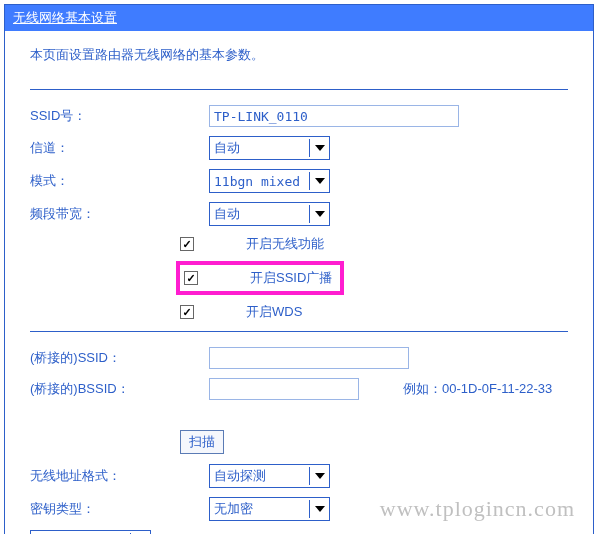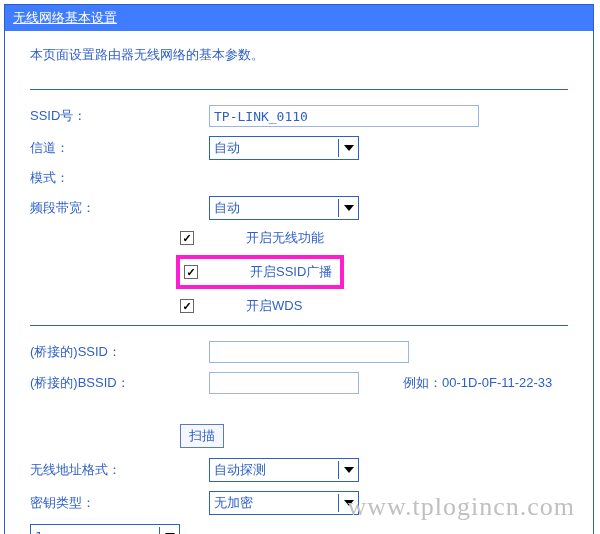--- a/index.html
+++ b/index.html
@@ -51,31 +51,31 @@
       width: 150px;
       color: #2d5fc9;
     }
     .text-input {
       border: 1px solid #9ab5e6;
       padding: 2px 4px;
       font-family: monospace;
       font-size: 13px;
       color: #2d5fc9;
       height: 22px;
-      width: 270px;
+      width: 250px;
       background: #fff;
     }
     .select-box {
       border: 1px solid #2d5fc9;
       padding: 2px 4px;
       font-family: monospace;
       font-size: 13px;
       color: #2d5fc9;
       height: 24px;
-      width: 150px;
+      width: 121px;
       background: #fff;
       display: flex;
       align-items: center;
       justify-content: space-between;
       cursor: pointer;
     }
     .select-arrow-box {
       border-left: 1px solid #2d5fc9;
       width: 20px;
       height: 100%;
@@ -139,21 +139,21 @@
     .btn-scan {
       margin-left: 150px;
       margin-bottom: 10px;
       margin-top: 21px;
     }
     .watermark {
       position: absolute;
       bottom: 12px;
       right: 25px;
       font-family: "Times New Roman", serif;
-      font-size: 26px;
+      font-size: 22px;
       color: #c0c0c0;
       letter-spacing: 1px;
       pointer-events: none;
     }
   </style>
 </head>
 <body>
 
 <div class="panel">
   <div class="panel-header">无线网络基本设置</div>
@@ -172,20 +172,26 @@
       <div class="select-box">
         <span>自动</span>
         <span class="select-arrow-box">
             <span class="select-arrow"></span>
           </span>
       </div>
     </div>
 
     <div class="form-row">
       <div class="form-label">模式：</div>
+      <div class="select-box">
+        <span>11bgn mixed</span>
+        <span class="select-arrow-box">
+            <span class="select-arrow"></span>
+          </span>
+      </div>
     </div>
 
     <div class="form-row">
       <div class="form-label">频段带宽：</div>
       <div class="select-box">
         <span>自动</span>
         <span class="select-arrow-box">
             <span class="select-arrow"></span>
           </span>
       </div>

